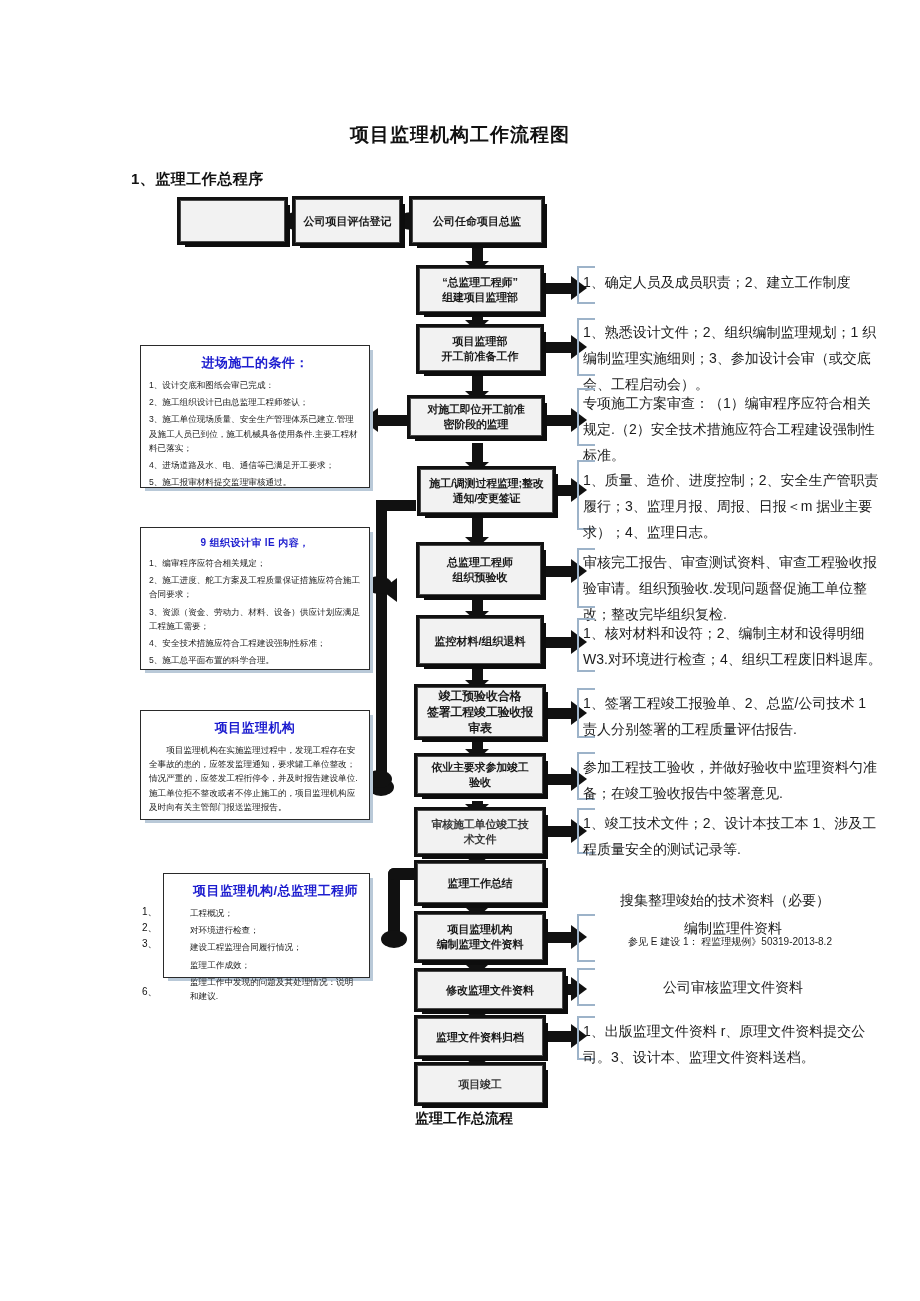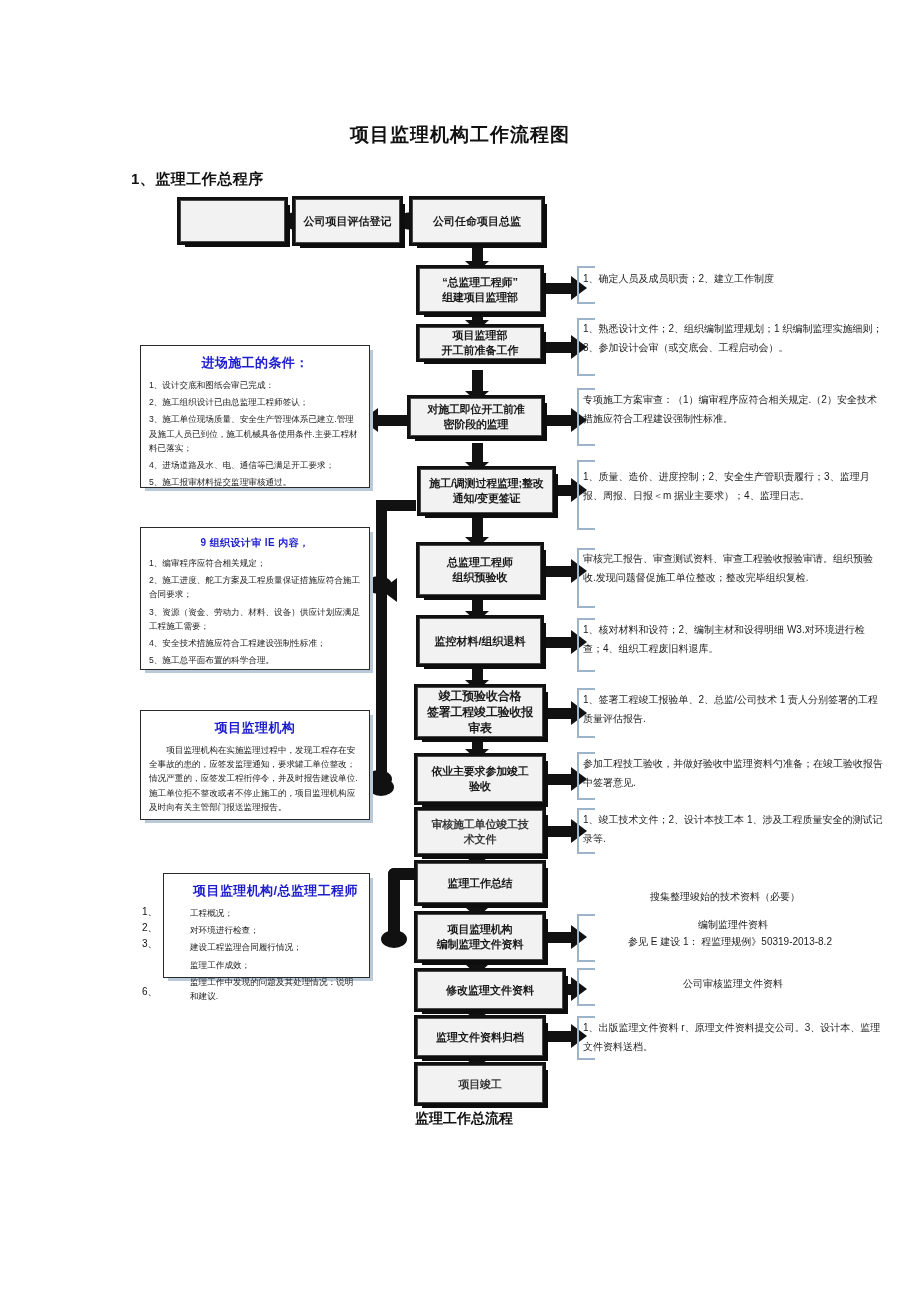--- a/index.html
+++ b/index.html
@@ -83,21 +83,21 @@
   .bracket{
     position:absolute;
     border-left:2px solid #9db3c9;
     border-top:2px solid #9db3c9;
     border-bottom:2px solid #9db3c9;
     width:16px;
     z-index:2;
   }
   .annot{
     position:absolute;
-    font-size:10px;line-height:1.85;
+    font-size:14px;line-height:1.85;
     color:#1c1c1c;
     width:300px;
     z-index:2;
     filter:blur(.2px);
   }
   .annot.center{text-align:center;width:250px;}
 
   
   .panel{
     position:absolute;
@@ -149,21 +149,21 @@
 
   <div class="node" style="left:412px;top:199px;width:130px;height:44px;">公司任命项目总监</div>
 
   <div class="vcon nub" style="left:472px;top:240px;height:30px;"></div>
 
   <div class="node blurry" style="left:419px;top:268px;width:122px;height:44px;white-space:pre-line;">“总监理工程师”
 组建项目监理部</div>
   <div class="hlink arrow-r" style="left:541px;top:283px;width:32px;"></div>
   <div class="vcon" style="left:472px;top:311px;height:18px;"></div>
 
-  <div class="node" style="left:419px;top:327px;width:122px;height:32px;white-space:pre-line;">项目监理部
+  <div class="node" style="left:419px;top:327px;width:122px;height:44px;white-space:pre-line;">项目监理部
 开工前准备工作</div>
   <div class="hlink arrow-r" style="left:541px;top:342px;width:32px;"></div>
   <div class="vcon" style="left:472px;top:370px;height:30px;"></div>
 
   <div class="node blurry" style="left:410px;top:398px;width:132px;height:38px;white-space:pre-line;">对施工即位开工前准
 密阶段的监理</div>
   <div class="hlink arrow-r" style="left:542px;top:415px;width:31px;"></div>
   <div class="hlink arrow-l" style="left:376px;top:415px;width:36px;"></div>
   <div class="vcon" style="left:472px;top:443px;height:28px;"></div>
 
@@ -184,21 +184,21 @@
   <div class="node" style="left:419px;top:618px;width:122px;height:46px;">监控材料/组织退料</div>
   <div class="hlink arrow-r" style="left:541px;top:637px;width:32px;"></div>
   <div class="vcon" style="left:472px;top:663px;height:26px;"></div>
 
   <div class="node blurry" style="left:417px;top:687px;width:126px;height:50px;white-space:pre-line;font-size:12px;">竣工预验收合格
 签署工程竣工验收报
 审表</div>
   <div class="hlink arrow-r" style="left:543px;top:708px;width:30px;"></div>
   <div class="vcon" style="left:472px;top:736px;height:22px;"></div>
 
-  <div class="node blurry" style="left:417px;top:756px;width:126px;height:46px;white-space:pre-line;">依业主要求参加竣工
+  <div class="node blurry" style="left:417px;top:756px;width:126px;height:38px;white-space:pre-line;">依业主要求参加竣工
 验收</div>
   <div class="hlink arrow-r" style="left:543px;top:774px;width:30px;"></div>
   <div class="vcon" style="left:472px;top:801px;height:12px;"></div>
 
   <div class="node blurry faint" style="left:417px;top:810px;width:126px;height:44px;white-space:pre-line;">审核施工单位竣工技
 术文件</div>
   <div class="hlink arrow-r" style="left:543px;top:826px;width:30px;"></div>
   <div class="vcon" style="left:472px;top:853px;height:12px;"></div>
 
   <div class="node blurry" style="left:417px;top:863px;width:126px;height:40px;">监理工作总结</div>

